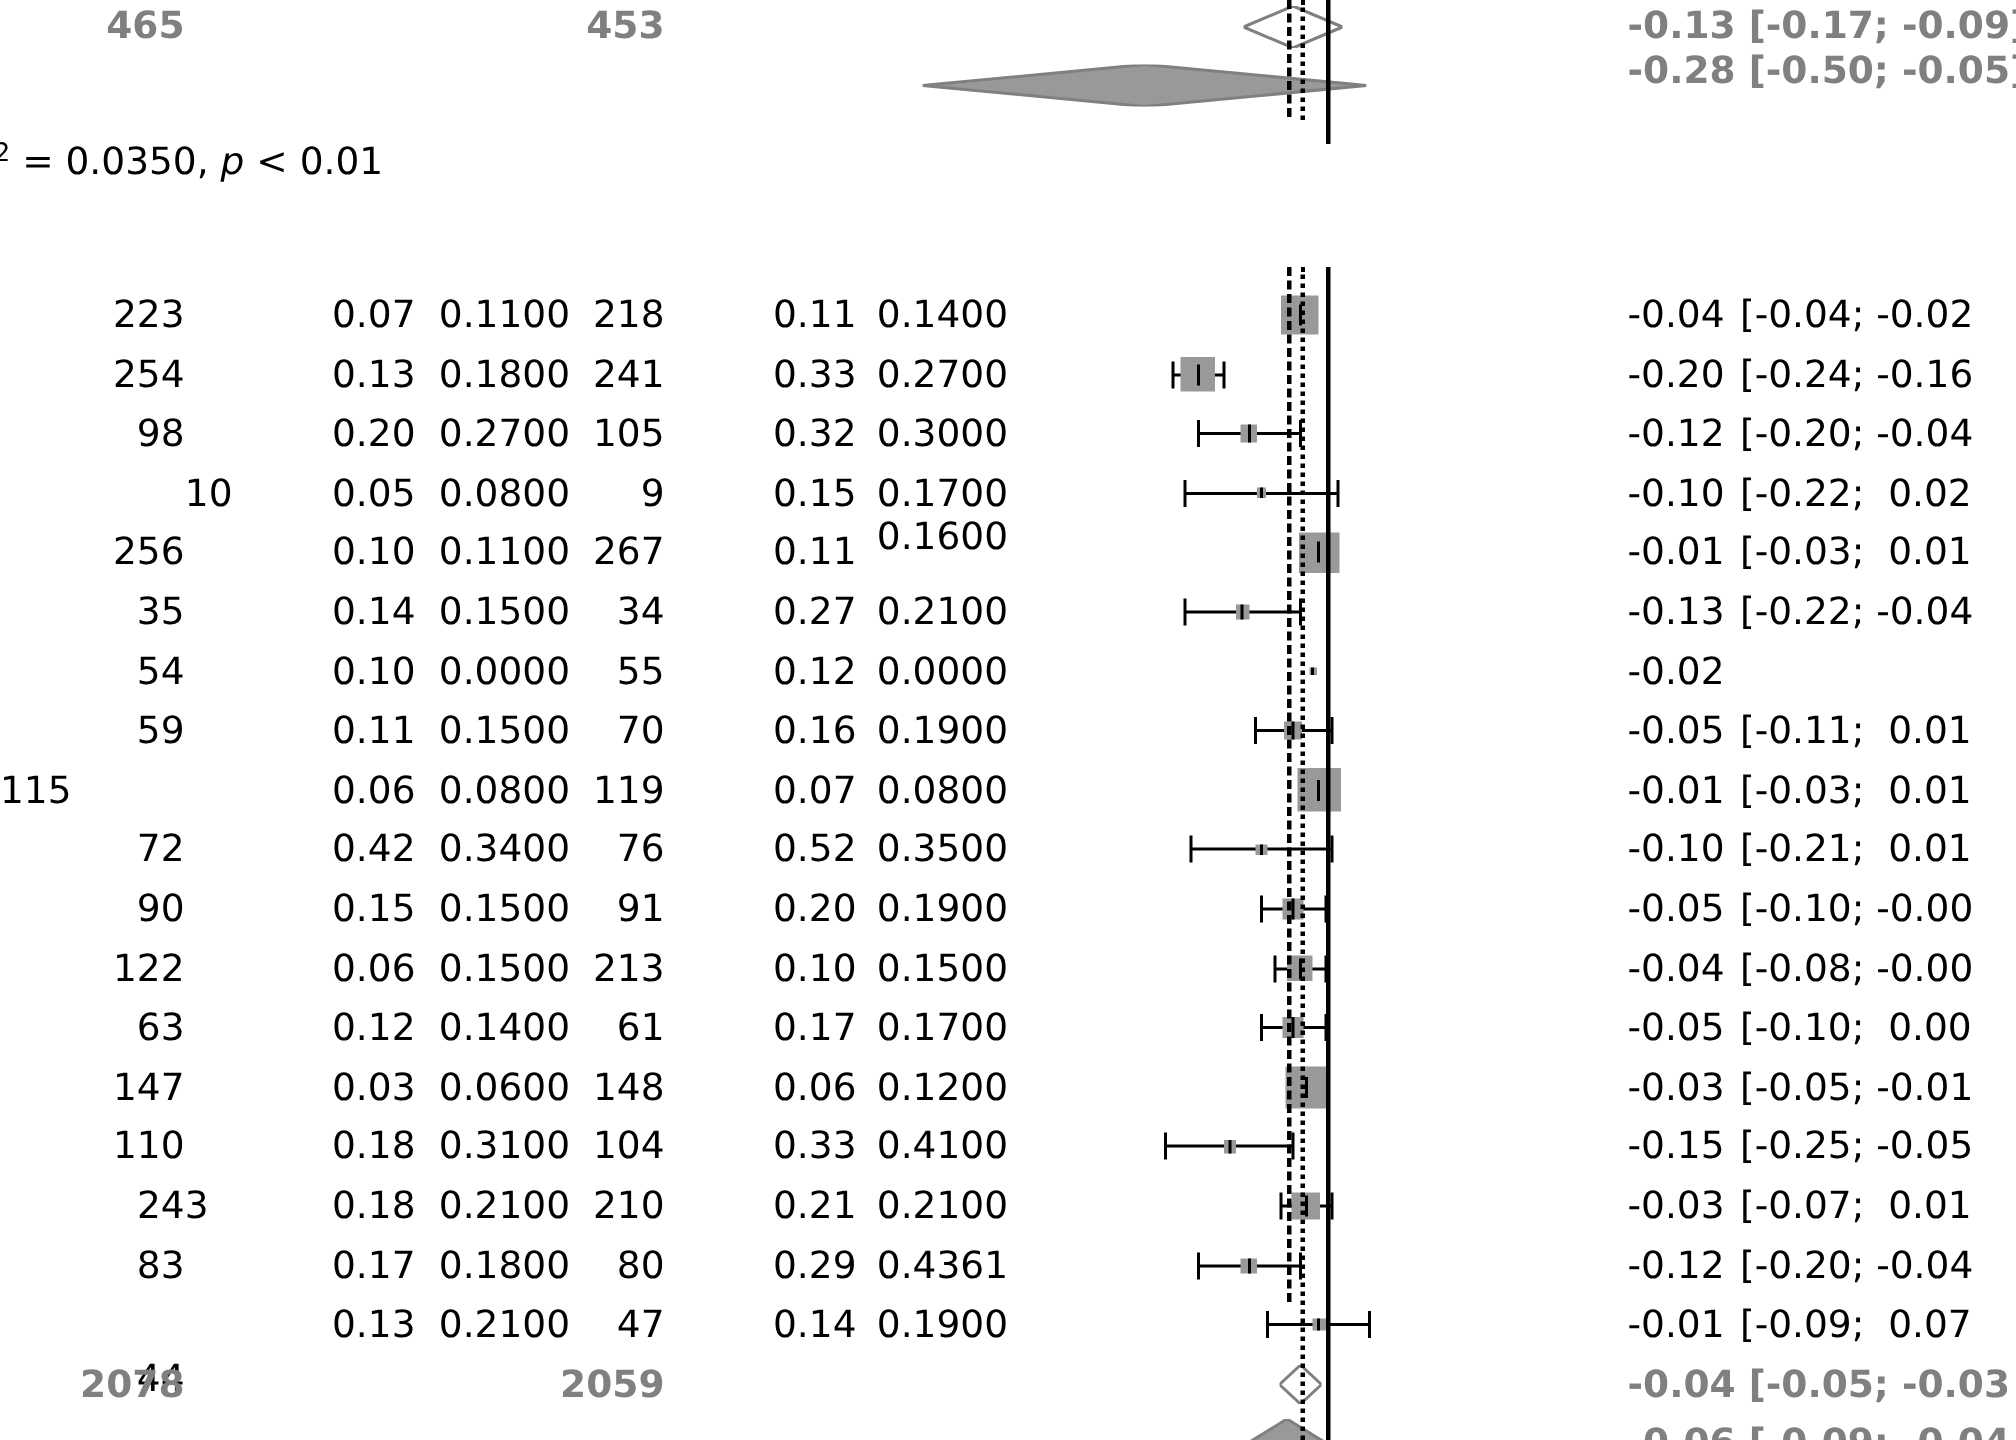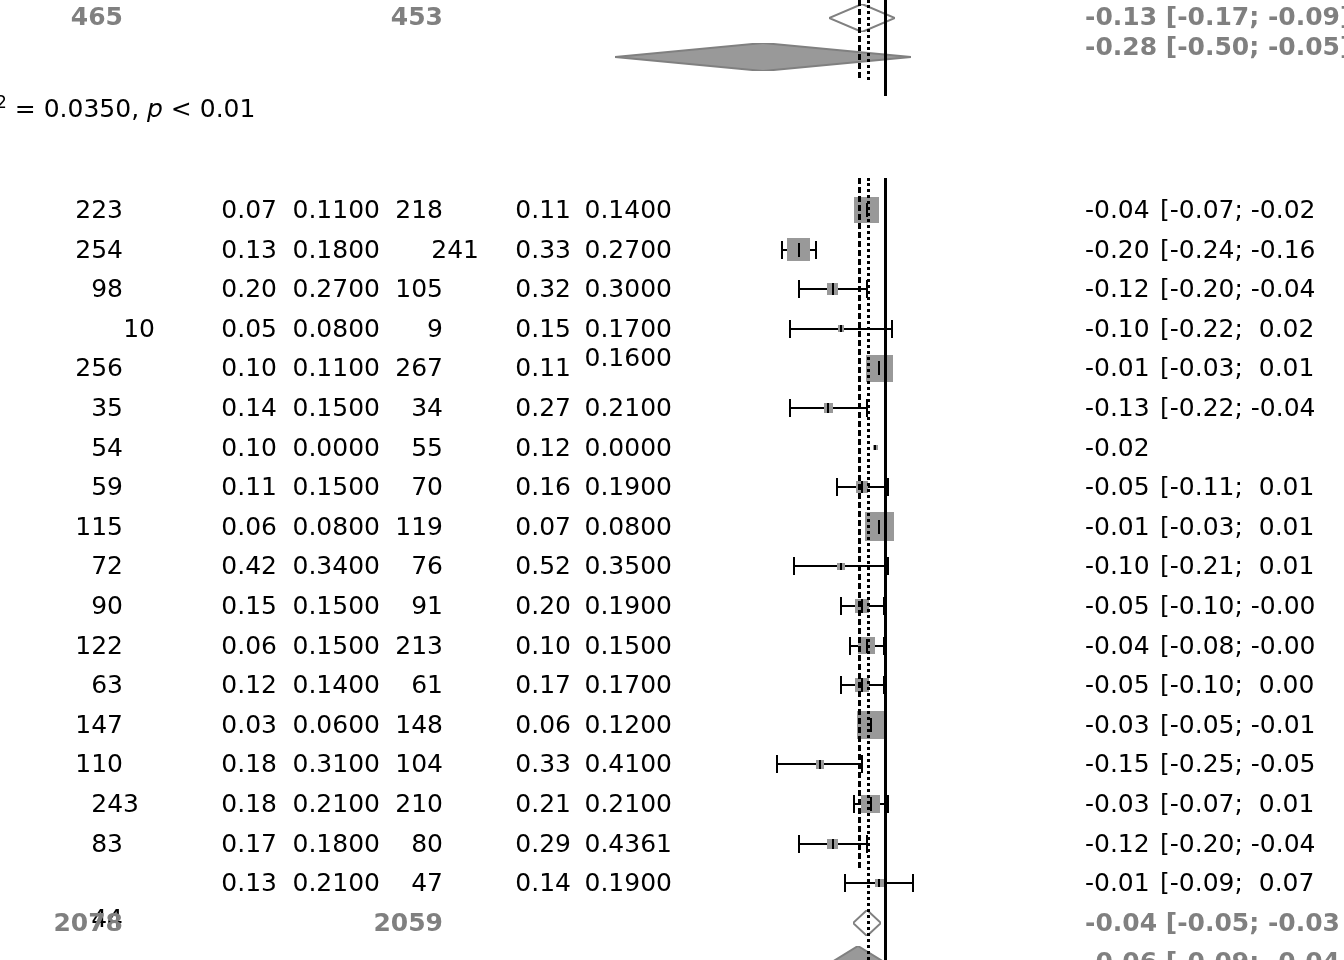--- a/index.html
+++ b/index.html
@@ -93,30 +93,30 @@
       </svg>
     </div>
     <div class="txt" style="top: 90px; left: -4px;"><span class="sup">2</span> = 0.0350, <span class="italic">p</span> &lt; 0.01</div>
     <div class="txt" style="top: 197px; left: 0px; width: 123px; text-align: right;">223</div>
     <div class="txt" style="top: 197px; left: 0px; width: 277px; text-align: right;">0.07</div>
     <div class="txt" style="top: 197px; left: 0px; width: 380px; text-align: right;">0.1100</div>
     <div class="txt" style="top: 197px; left: 0px; width: 443px; text-align: right;">218</div>
     <div class="txt" style="top: 197px; left: 0px; width: 571px; text-align: right;">0.11</div>
     <div class="txt" style="top: 197px; left: 0px; width: 672px; text-align: right;">0.1400</div>
     <div class="txt" style="top: 197px; left: 1085px;">-0.04</div>
-    <div class="txt" style="top: 197px; left: 1160px;">[-0.07; -0.02</div>
+    <div class="txt" style="top: 197px; left: 1160px;">[-0.04; -0.02</div>
     <div class="whisker" style="left: 858px; top: 209px; width: 17px;"></div>
     <div class="tick" style="left: 857px; top: 201px; height: 18px;"></div>
     <div class="tick" style="left: 874px; top: 201px; height: 18px;"></div>
     <div class="box" style="left: 853.75px; top: 197.25px; width: 25.5px; height: 25.5px;"></div>
     <div class="tick" style="left: 865.5px; top: 203px; height: 14px;"></div>
     <div class="txt" style="top: 236.6px; left: 0px; width: 123px; text-align: right;">254</div>
     <div class="txt" style="top: 236.6px; left: 0px; width: 277px; text-align: right;">0.13</div>
     <div class="txt" style="top: 236.6px; left: 0px; width: 380px; text-align: right;">0.1800</div>
-    <div class="txt" style="top: 236.6px; left: 0px; width: 443px; text-align: right; margin-left: 36px;">241</div>
+    <div class="txt" style="top: 236.6px; left: 0px; width: 443px; text-align: right;">241</div>
     <div class="txt" style="top: 236.6px; left: 0px; width: 571px; text-align: right;">0.33</div>
     <div class="txt" style="top: 236.6px; left: 0px; width: 672px; text-align: right;">0.2700</div>
     <div class="txt" style="top: 236.6px; left: 1085px;">-0.20</div>
     <div class="txt" style="top: 236.6px; left: 1160px;">[-0.24; -0.16</div>
     <div class="whisker" style="left: 781.5px; top: 248.6px; width: 34px;"></div>
     <div class="tick" style="left: 780.5px; top: 240.6px; height: 18px;"></div>
     <div class="tick" style="left: 814.5px; top: 240.6px; height: 18px;"></div>
     <div class="box" style="left: 786.6px; top: 237.7px; width: 23.8px; height: 23.8px;"></div>
     <div class="tick" style="left: 797.5px; top: 242.6px; height: 14px;"></div>
     <div class="txt" style="top: 276.2px; left: 0px; width: 123px; text-align: right;">98</div>
@@ -186,21 +186,21 @@
     <div class="txt" style="top: 474.2px; left: 0px; width: 443px; text-align: right;">70</div>
     <div class="txt" style="top: 474.2px; left: 0px; width: 571px; text-align: right;">0.16</div>
     <div class="txt" style="top: 474.2px; left: 0px; width: 672px; text-align: right;">0.1900</div>
     <div class="txt" style="top: 474.2px; left: 1085px;">-0.05</div>
     <div class="txt" style="top: 474.2px; left: 1160px;">[-0.11;  0.01</div>
     <div class="whisker" style="left: 836.75px; top: 486.2px; width: 51px;"></div>
     <div class="tick" style="left: 835.75px; top: 478.2px; height: 18px;"></div>
     <div class="tick" style="left: 886.75px; top: 478.2px; height: 18px;"></div>
     <div class="box" style="left: 856.3px; top: 481.25px; width: 11.9px; height: 11.9px;"></div>
     <div class="tick" style="left: 861.25px; top: 481.25px; height: 11.9px;"></div>
-    <div class="txt" style="top: 513.8px; left: 0px; width: 123px; text-align: right;">115</div>
+    <div class="txt" style="top: 513.8px; left: 0px; width: 123px; text-align: left;">115</div>
     <div class="txt" style="top: 513.8px; left: 0px; width: 277px; text-align: right;">0.06</div>
     <div class="txt" style="top: 513.8px; left: 0px; width: 380px; text-align: right;">0.0800</div>
     <div class="txt" style="top: 513.8px; left: 0px; width: 443px; text-align: right;">119</div>
     <div class="txt" style="top: 513.8px; left: 0px; width: 571px; text-align: right;">0.07</div>
     <div class="txt" style="top: 513.8px; left: 0px; width: 672px; text-align: right;">0.0800</div>
     <div class="txt" style="top: 513.8px; left: 1085px;">-0.01</div>
     <div class="txt" style="top: 513.8px; left: 1160px;">[-0.03;  0.01</div>
     <div class="whisker" style="left: 870.75px; top: 525.8px; width: 17px;"></div>
     <div class="tick" style="left: 869.75px; top: 517.8px; height: 18px;"></div>
     <div class="tick" style="left: 886.75px; top: 517.8px; height: 18px;"></div>

